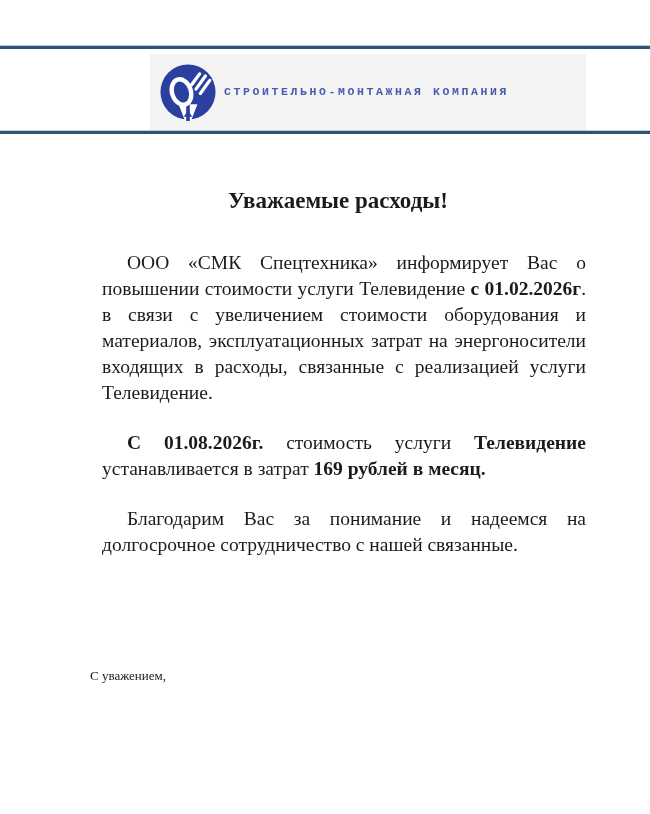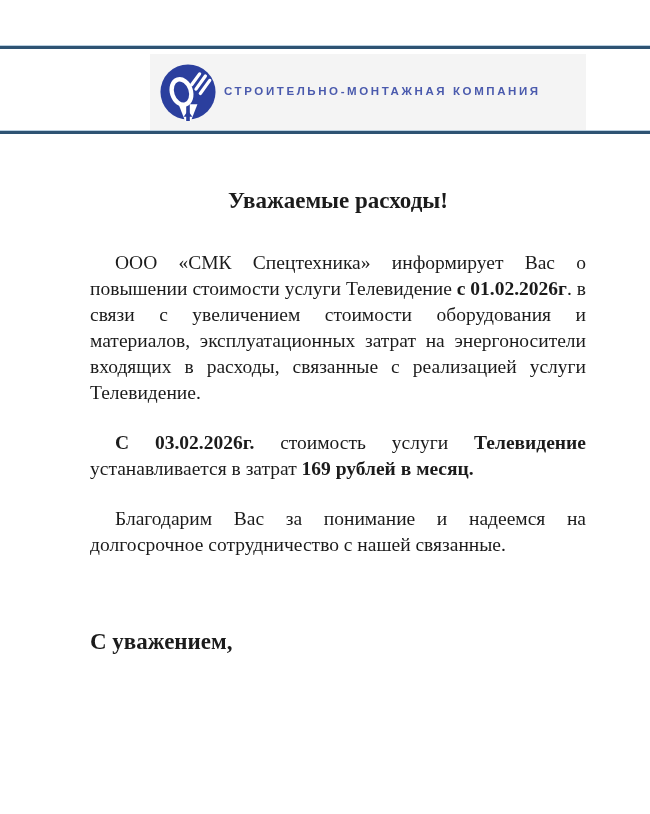--- a/index.html
+++ b/index.html
@@ -51,21 +51,21 @@
     align-items: center;
     justify-content: center;
   }
   .brand-text {
     display: flex;
     flex-direction: column;
     justify-content: center;
     padding-left: 6px;
   }
   .brand-tagline {
-    font-family: Liberation Sans, sans-serif;
+    font-family: Liberation Mono, monospace;
     font-weight: bold;
     font-size: 11.5px;
     letter-spacing: 2.6px;
     color: var(--tagline);
     white-space: nowrap;
     margin-bottom: 2px;
   }
   .brand-name {
     font-family: "Liberation Sans", sans-serif;
     font-weight: bold;
@@ -95,27 +95,26 @@
     font-size: 23px;
     font-weight: bold;
     text-align: center;
     margin: 18px 0 36px 0;
   }
   .content p.para {
     font-size: 19.5px;
     line-height: 26px;
     text-align: justify;
     text-indent: 25px;
-    margin: 0 0 24px 0;
+    margin: 0 0 24px 12px;
   }
   .signature {
-    margin-top: 70px;
-    font-size: 23px;
+    margin-top: 104px;
+    font-size: 13px;
     line-height: 27px;
-    font-weight: bold;
   }
 </style>
 </head>
 <body>
 
 <div class="page">
 
   <div class="rule rule-top"></div>
 
   <div class="logo-plate">
@@ -135,21 +134,21 @@
       <div class="brand-tagline">СТРОИТЕЛЬНО-МОНТАЖНАЯ КОМПАНИЯ</div>
     </div>
   </div>
 
   <div class="rule rule-bottom"></div>
 
   <div class="content">
     <h1 class="letter-title">Уважаемые расходы!</h1>
 
     <p class="para"><span>ООО «СМК Спецтехника» информирует Вас о повышении стоимости услуги Телевидение </span><span style="font-weight: bold;">с 01.02.2026г</span><span>. в связи с увеличением стоимости оборудования и материалов, эксплуатационных затрат на энергоносители входящих в расходы, связанные с реализацией услуги Телевидение.</span></p>
-    <p class="para"><span style="font-weight: bold;">С 03.02.2026г.</span><span> стоимость услуги </span><span style="font-weight: bold;">Телевидение</span><span> устанавливается в затрат </span><span style="font-weight: bold;">169 рублей в месяц.</span></p>
+    <p class="para"><span style="font-weight: bold;">С 01.08.2026г.</span><span> стоимость услуги </span><span style="font-weight: bold;">Телевидение</span><span> устанавливается в затрат </span><span style="font-weight: bold;">169 рублей в месяц.</span></p>
     <p class="para"><span>Благодарим Вас за понимание и надеемся на долгосрочное сотрудничество с нашей связанные.</span></p>
 
     <div class="signature">
       <div>С уважением,</div>
     </div>
   </div>
 
 </div>
 
 </body></html>

